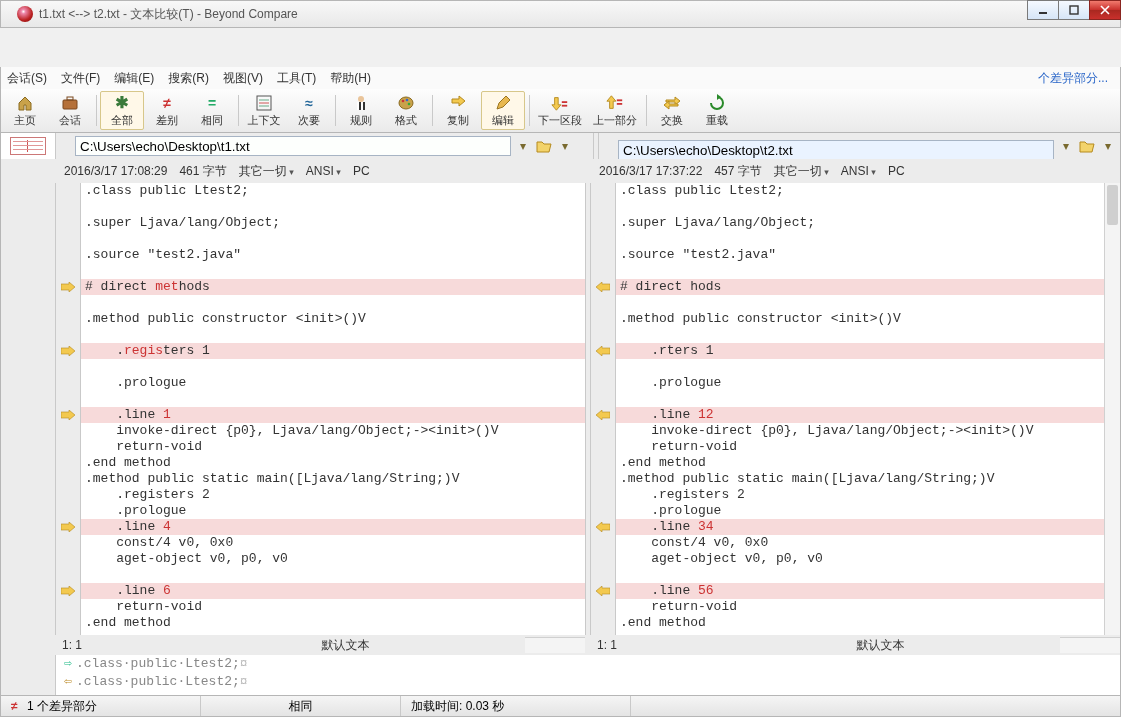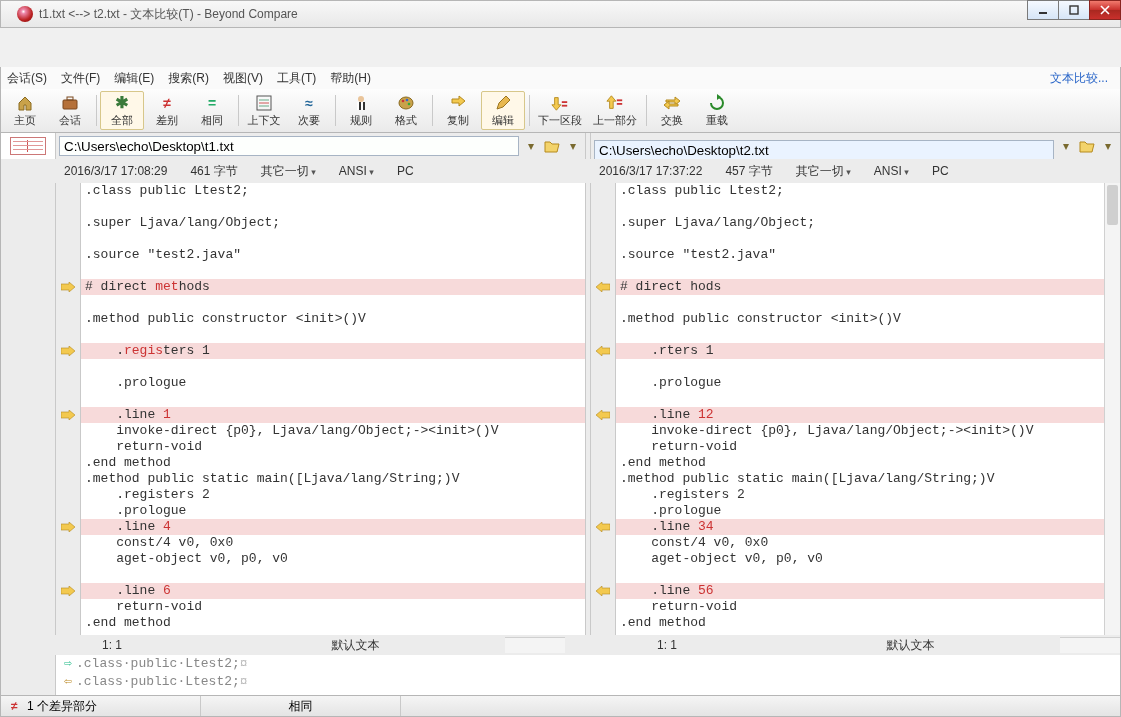--- a/index.html
+++ b/index.html
@@ -76,20 +76,21 @@
 .tbtn.active { background:#fff8e8; border:1px solid #d7c78a; }
 .tbtn .ico { width:18px; height:18px; display:flex; align-items:center; justify-content:center; margin-bottom:1px; }
 .tsep { width:1px; background:#c9c9c9; margin:4px 3px; }
 .pathbar {
   height: 26px;
   border-left: 1px solid #b6b6b6;
   border-right: 1px solid #b6b6b6;
   display: flex;
   align-items: stretch;
   background:#ececec;
+  gap:16px;
 }
 .thumbgutter {
   width: 55px;
   border-right: 1px solid #c9c9c9;
   display:flex; align-items:center; justify-content:center;
   background:#fff;
 }
 .thumbgutter .thumb {
   width: 36px; height: 18px; border:1px solid #c77; background:#fff;
   position:relative;
@@ -99,21 +100,21 @@
 .pathhalf { flex:1; display:flex; align-items:center; padding:0 3px; gap:3px; }
 .pathhalf input.path {
   flex:1; height:20px; border:1px solid #a7b4c4; background:#fdfffd; padding:0 4px;
 }
 .smico { width:18px;height:18px;display:flex;align-items:center;justify-content:center;color:#7a6a2f; }
 .metabar {
   height: 24px;
   border-left:1px solid #b6b6b6; border-right:1px solid #b6b6b6;
   background:#ececec; display:flex; align-items:center;
 }
-.metahalf { flex:1; display:flex; align-items:center; padding:0 8px; gap:23px; color:#333; }
+.metahalf { flex:1; display:flex; align-items:center; padding:0 8px; gap:12px; color:#333; }
 .metahalf .dd { color:#333; }
 .metahalf .dd::after { content:" ▾"; color:#555; font-size:9px; }
 .metagutter { width:55px; border-right:1px solid #c9c9c9; }
 .diffarea {
   flex:1; display:flex; border-left:1px solid #b6b6b6; border-right:1px solid #b6b6b6;
   background:#737373; overflow:hidden;
 }
 .maingutter { width:55px; border-right:1px solid #c9c9c9; background:#ececec; }
 .pane { flex:1; display:flex; overflow:hidden; position:relative; }
 .markcol {
@@ -125,21 +126,21 @@
 }
 .codeline { height:16px; padding-left:4px; color:#333; }
 .codeline.diff { background:#f7dada; }
 .codeline.diff .hl { color:#c33; }
 .markcol .mk { height:16px; display:flex; align-items:center; justify-content:center; }
 .panescroll { position:absolute; right:0; top:0; bottom:0; width:16px; background:#f4f4f4; border-left:1px solid #d0d0d0; }
 .panescroll .thumb { position:absolute; left:2px; right:2px; top:2px; height:40px; background:#cfcfcf; border-radius:2px; }
 .hscroll { height:16px; background:#f4f4f4; border-top:1px solid #d0d0d0; display:flex; align-items:center; }
 .posbar {
   height:20px; border-left:1px solid #b6b6b6; border-right:1px solid #b6b6b6;
-  background:#ececec; display:flex; align-items:center;gap:40px;
+  background:#ececec; display:flex; align-items:center;
 }
 .posgutter { width:55px; border-right:1px solid #c9c9c9; }
 .poshalf { flex:1; display:flex; align-items:center; color:#333; }
 .poshalf .coord { width:110px; padding-left:6px; }
 .poshalf .deftxt { flex:1; text-align:center; }
 .mergearea {
   height:40px; border-left:1px solid #b6b6b6; border-right:1px solid #b6b6b6;
   background:#fff; display:flex;
 }
 .mergegutter { width:55px; border-right:1px solid #c9c9c9; background:#ececec; }
@@ -183,21 +184,21 @@
 </div>
 
 <div class="menubar">
   <span>会话(S)</span>
   <span>文件(F)</span>
   <span>编辑(E)</span>
   <span>搜索(R)</span>
   <span>视图(V)</span>
   <span>工具(T)</span>
   <span>帮助(H)</span>
-  <span class="update">文本比较...</span>
+  <span class="update">个差异部分...</span>
 </div>
 
 <div class="toolbar">
   <div class="tbtn">
       <div class="ico">
         <svg width="18" height="18" viewBox="0 0 18 18">
           <path d="M3 9 L9 3 L15 9 L15 16 L10 16 L10 11 L8 11 L8 16 L3 16 Z" fill="#c9a24a" stroke="#8a6a20"></path>
         </svg>
       </div>
       <span>主页</span>
@@ -518,14 +519,15 @@
 </div>
 
 <div class="statusbar">
   <div class="cell diff-ico" style="width:200px">
       <svg width="12" height="12">
         <text x="0" y="10" fill="#c33" font-weight="bold" font-size="12">≠</text>
       </svg>
       <span>1 个差异部分</span>
     </div>
   <div class="cell" style="width:200px;justify-content:center">相同</div>
+  <div class="cell" style="width:230px">加载时间: 0.03 秒</div>
   <div class="cell" style="flex:1;border-right:none"></div>
 </div>
 
 </body></html>

